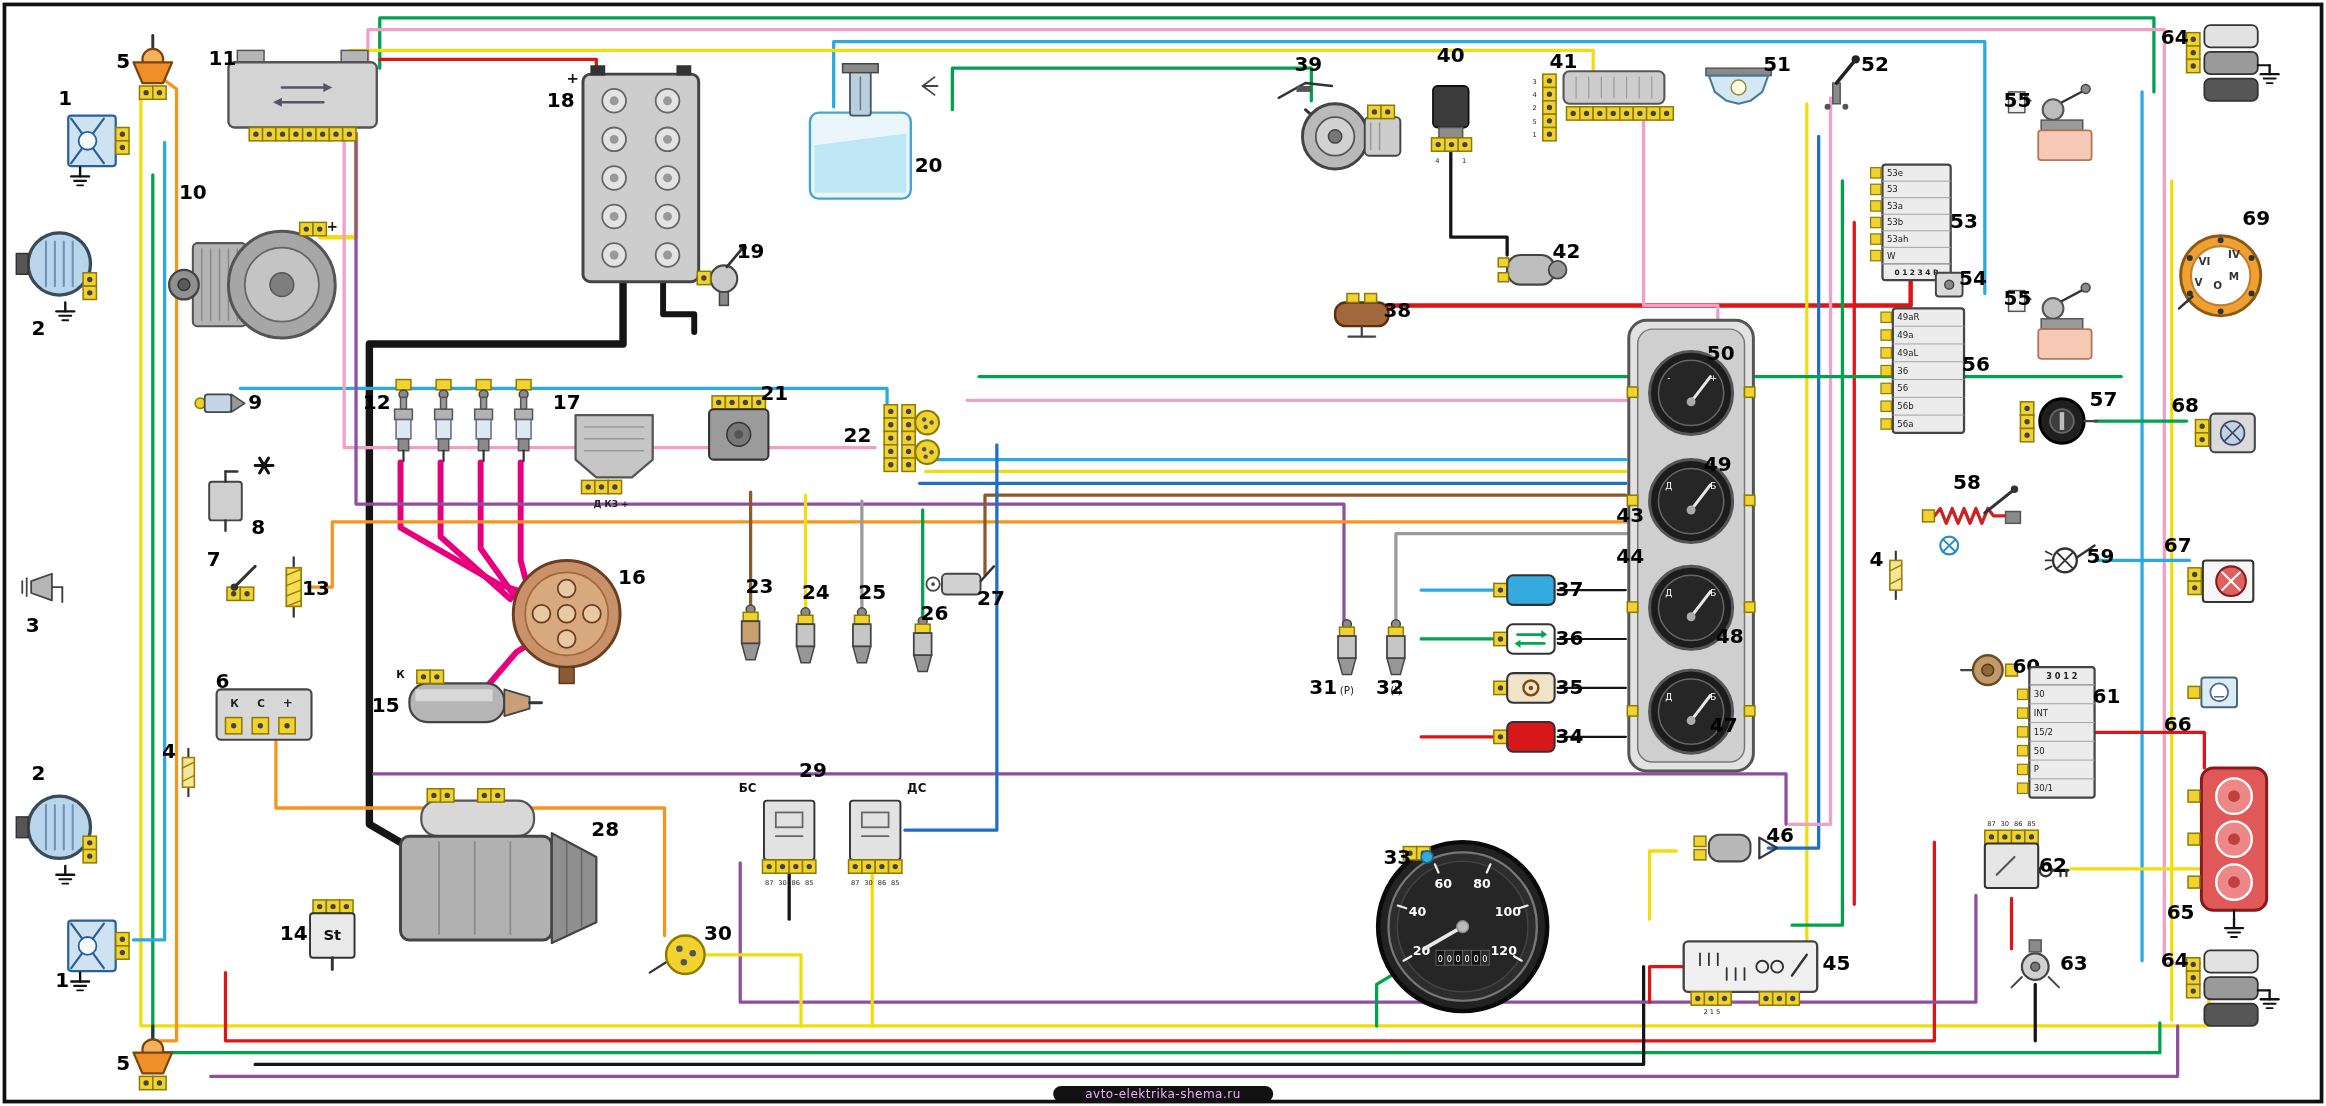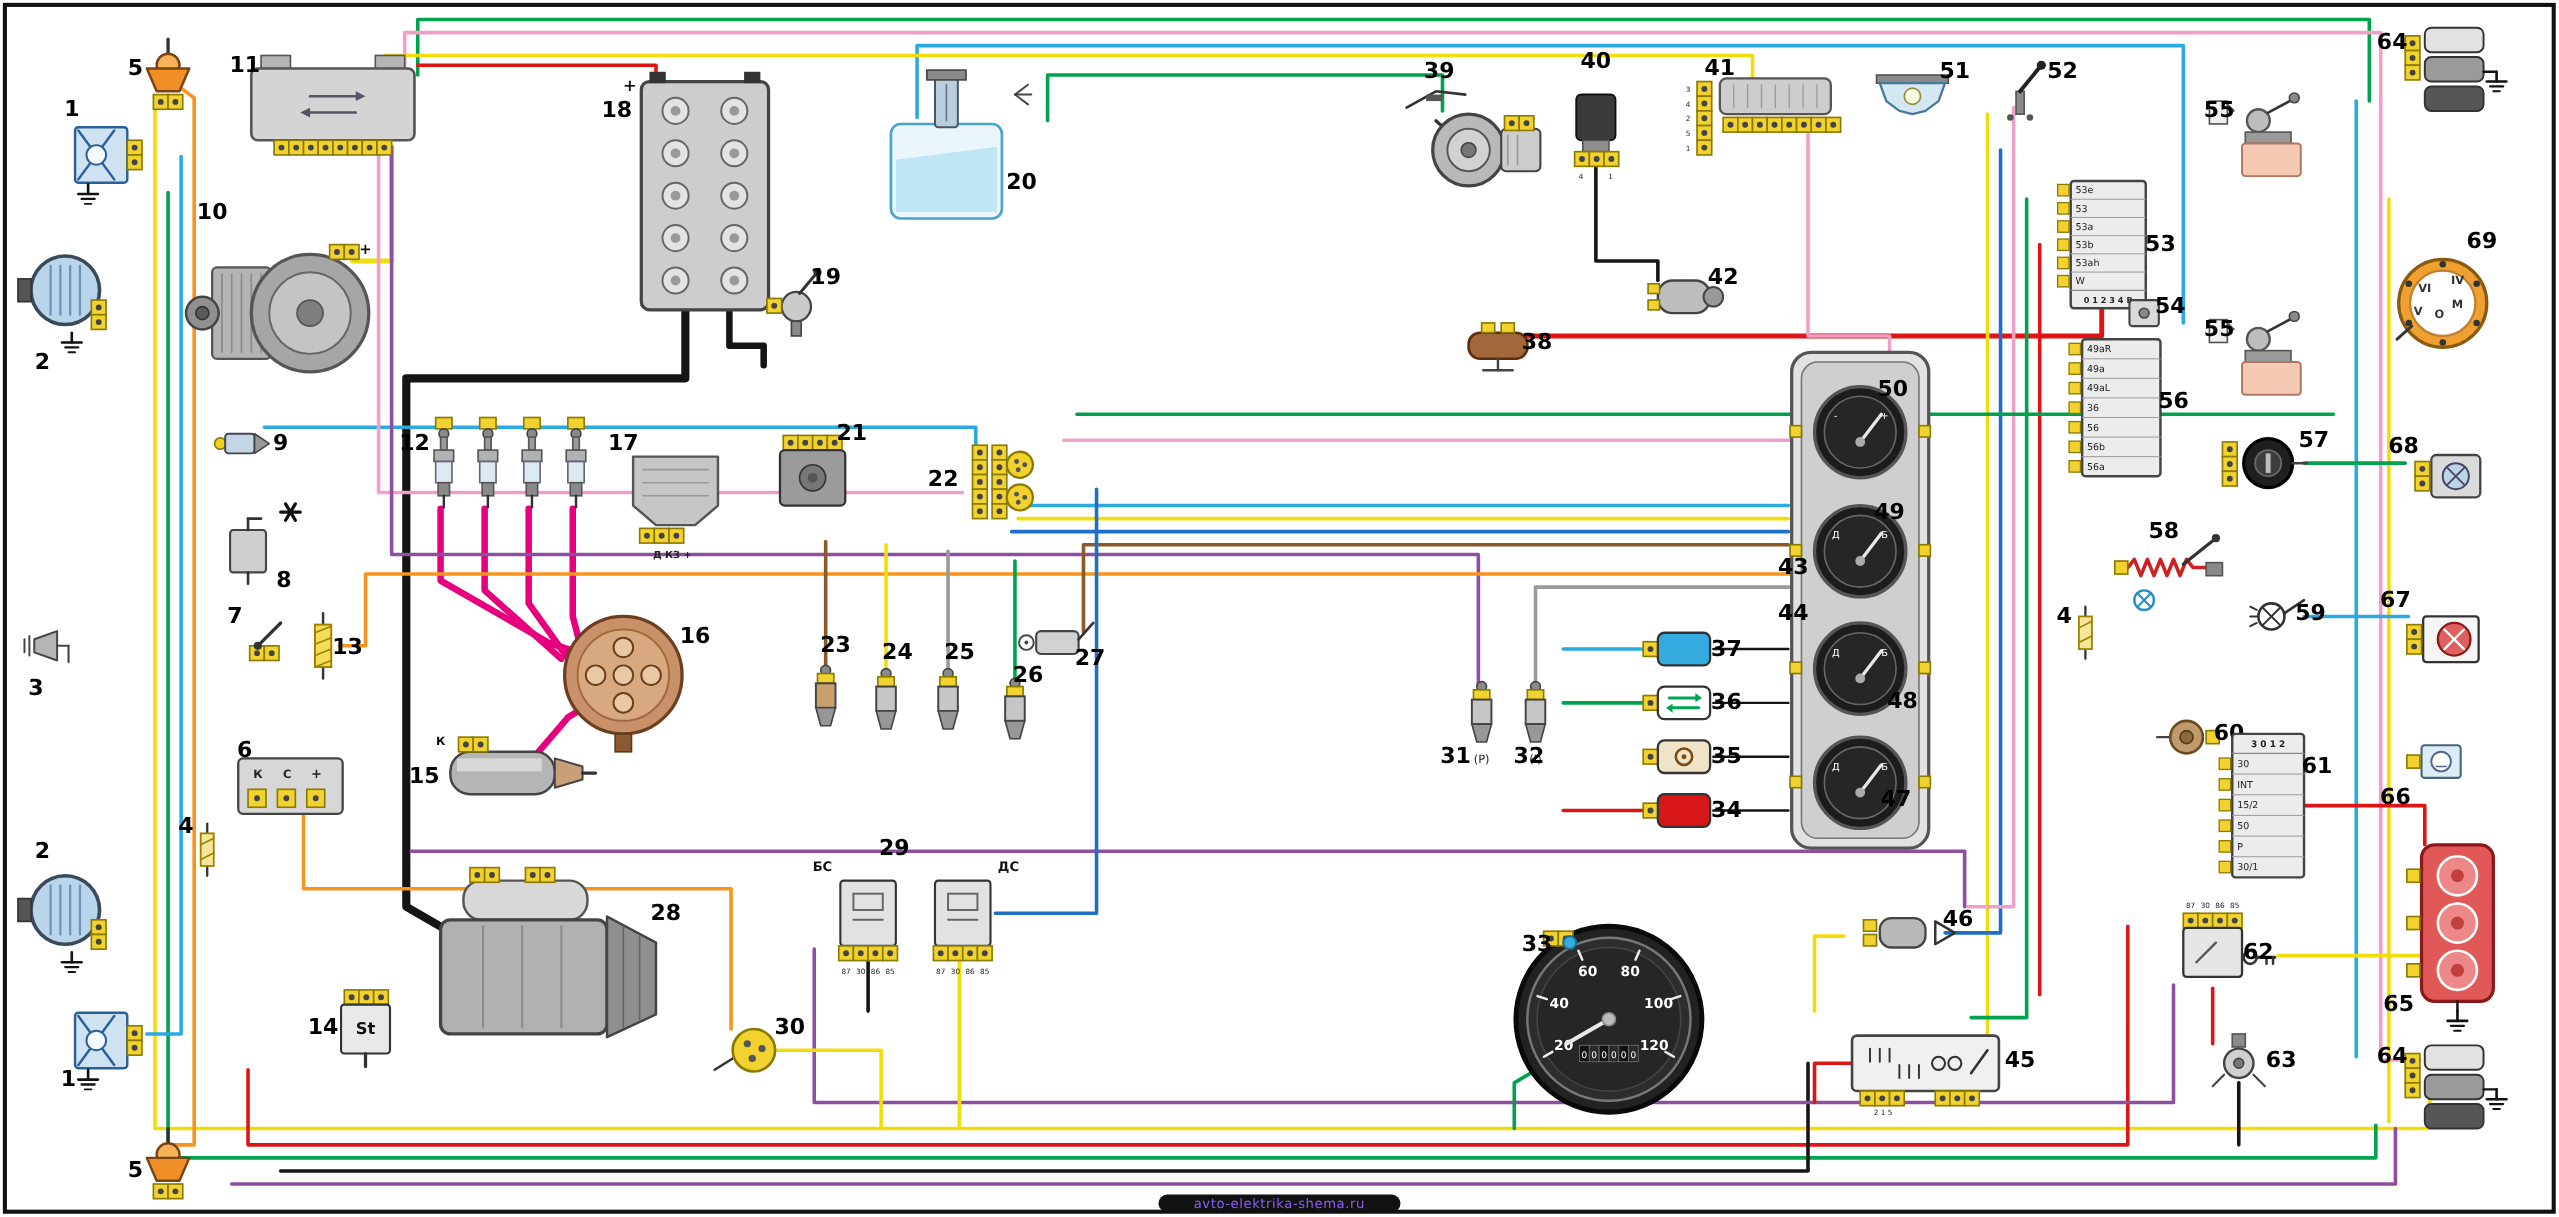--- a/index.html
+++ b/index.html
@@ -1,20 +1,20 @@
 <!DOCTYPE html>
 <html><head>
 <meta charset="utf-8">
 <style>
   html,body{margin:0;padding:0;background:#ffffff;}
   .stage{position:relative;width:2326px;height:1106px;background:#ffffff;overflow:hidden;
          font-family:"DejaVu Sans", sans-serif;}
   svg{width:100%;height:100%;display:block;}
   .watermark{position:absolute;bottom:4px;left:50%;transform:translateX(-50%);
-             background:#111;color:#8b5cf6;font:12px "DejaVu Sans",sans-serif;
+             background:#111;color:#f0abfc;font:12px "DejaVu Sans",sans-serif;
              padding:1px 32px;border-radius:10px;letter-spacing:.5px;}
 </style>
 </head>
 <body>
 
 <div class="stage">
   <svg id="diagram" viewBox="0 0 1568 746" preserveAspectRatio="none">
       <rect x="3" y="3" width="1562" height="740" fill="none" stroke="#111" stroke-width="2.5" rx="0"></rect>
       <polyline points="256,46 256,12 1452,12 1452,62" fill="none" stroke="#00a24e" stroke-width="2.2" stroke-linecap="round" stroke-linejoin="round"></polyline>
       <polyline points="248,46 248,20 1459,20 1459,650 1483,650" fill="none" stroke="#f0a0c8" stroke-width="2.2" stroke-linecap="round" stroke-linejoin="round"></polyline>

